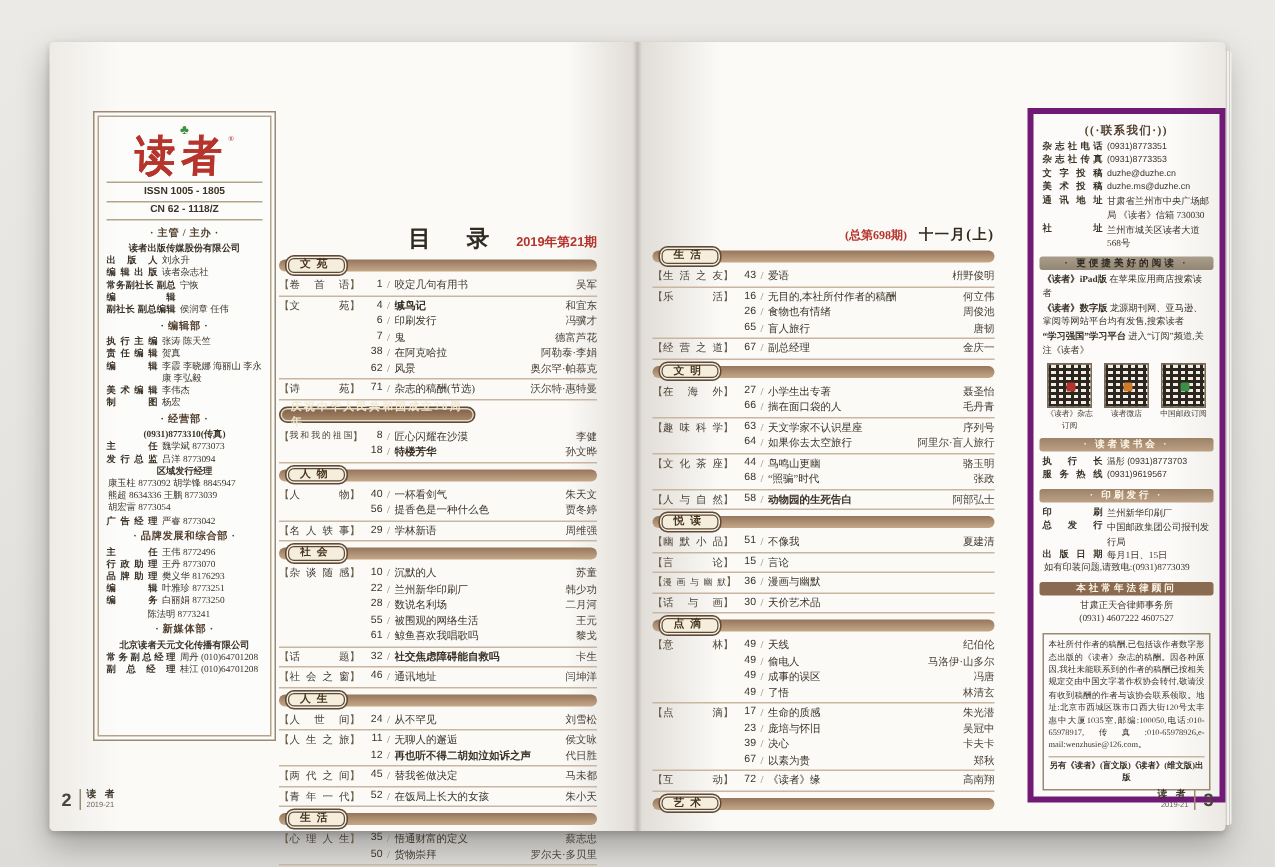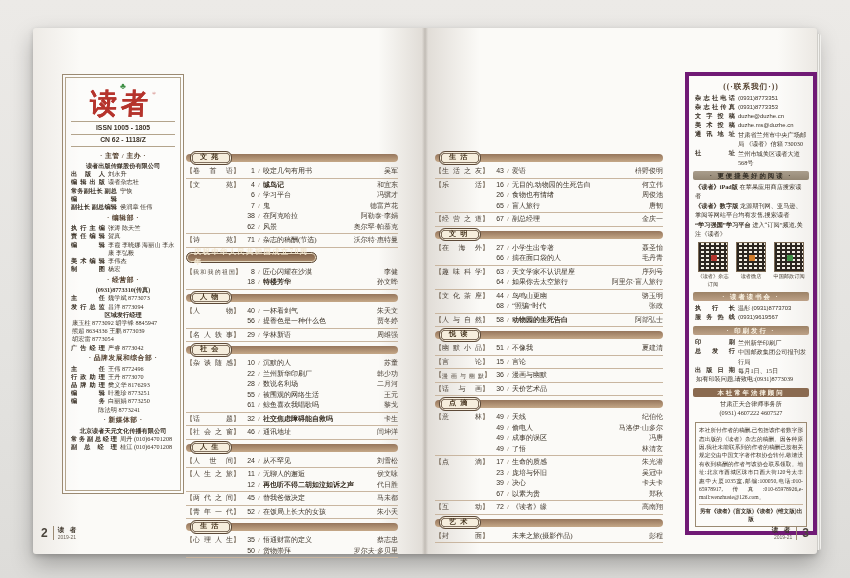--- a/index.html
+++ b/index.html
@@ -202,20 +202,24 @@
             </div>
             <div class="m-lv">
               <span class="m-l wide">副总经理</span>
               <span class="m-v">桂江 (010)64701208</span>
             </div>
           </div>
       </div>
     </div>
 
     <div class="toc" id="toc-left" style="left:153px;top:122px;width:212px;">
+      <div class="toc-head">
+        <span class="toc-title">目 录</span>
+        <span class="toc-issue">2019年第21期</span>
+      </div>
       <div id="toc-left-body">
           <div class="toc-tab">
             <span class="tab-label">文苑</span>
           </div>
           <div class="toc-group">
             <div class="toc-row">
               <span class="cat"><i class="br">【</i><b class="catname">卷首语</b><i class="br">】</i></span>
               <span class="pg">1</span>
               <span class="slash">/</span>
               <span class="title">咬定几句有用书</span>
@@ -227,21 +231,21 @@
               <span class="cat"><i class="br">【</i><b class="catname">文苑</b><i class="br">】</i></span>
               <span class="pg">4</span>
               <span class="slash">/</span>
               <span class="title bd">缄鸟记</span>
               <span class="author">和宜东</span>
             </div>
             <div class="toc-row">
               <span class="cat"></span>
               <span class="pg">6</span>
               <span class="slash">/</span>
-              <span class="title">学习平台</span>
+              <span class="title">印刷发行</span>
               <span class="author">冯骥才</span>
             </div>
             <div class="toc-row">
               <span class="cat"></span>
               <span class="pg">7</span>
               <span class="slash">/</span>
               <span class="title">鬼</span>
               <span class="author">德富芦花</span>
             </div>
             <div class="toc-row">
@@ -433,39 +437,43 @@
               <span class="pg">50</span>
               <span class="slash">/</span>
               <span class="title">货物崇拜</span>
               <span class="author">罗尔夫·多贝里</span>
             </div>
           </div>
         </div>
     </div>
 
     <div class="toc" id="toc-right" style="left:402px;top:122px;width:228px;">
+      <div class="toc-head">
+        <span class="toc-vol">(总第698期)</span>
+        <span class="toc-month">十一月(上)</span>
+      </div>
       <div id="toc-right-body">
           <div class="toc-tab">
             <span class="tab-label">生活</span>
           </div>
           <div class="toc-group">
             <div class="toc-row">
               <span class="cat"><i class="br">【</i><b class="catname">生活之友</b><i class="br">】</i></span>
               <span class="pg">43</span>
               <span class="slash">/</span>
               <span class="title">爱语</span>
               <span class="author">枡野俊明</span>
             </div>
           </div>
           <div class="toc-group">
             <div class="toc-row">
               <span class="cat"><i class="br">【</i><b class="catname">乐活</b><i class="br">】</i></span>
               <span class="pg">16</span>
               <span class="slash">/</span>
-              <span class="title">无目的,动物园的生死告白</span>
+              <span class="title">无目的,本社所付作者的稿酬</span>
               <span class="author">何立伟</span>
             </div>
             <div class="toc-row">
               <span class="cat"></span>
               <span class="pg">26</span>
               <span class="slash">/</span>
               <span class="title">食物也有情绪</span>
               <span class="author">周俊池</span>
             </div>
             <div class="toc-row">
@@ -651,29 +659,20 @@
             <div class="toc-row">
               <span class="cat"><i class="br">【</i><b class="catname">互动</b><i class="br">】</i></span>
               <span class="pg">72</span>
               <span class="slash">/</span>
               <span class="title">《读者》缘</span>
               <span class="author">高南翔</span>
             </div>
           </div>
           <div class="toc-tab">
             <span class="tab-label">艺术</span>
-          </div>
-          <div class="toc-group">
-            <div class="toc-row">
-              <span class="cat"><i class="br">【</i><b class="catname">封面</b><i class="br">】</i></span>
-              <span class="pg"></span>
-              <span class="slash" style="visibility: hidden;">/</span>
-              <span class="title">未来之旅(摄影作品)</span>
-              <span class="author">彭程</span>
-            </div>
           </div>
         </div>
     </div>
 
     <div class="side">
       <div class="s-contact-title">((·联系我们·))</div>
       <div id="s-contact">
           <div class="s-lv">
             <span class="s-l">杂志社电话</span>
             <span class="s-v">(0931)8773351</span>

